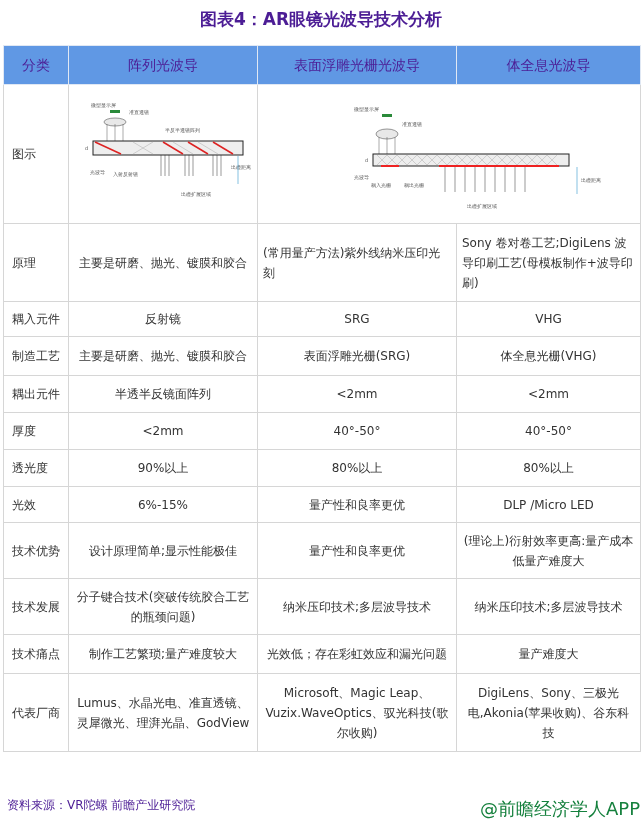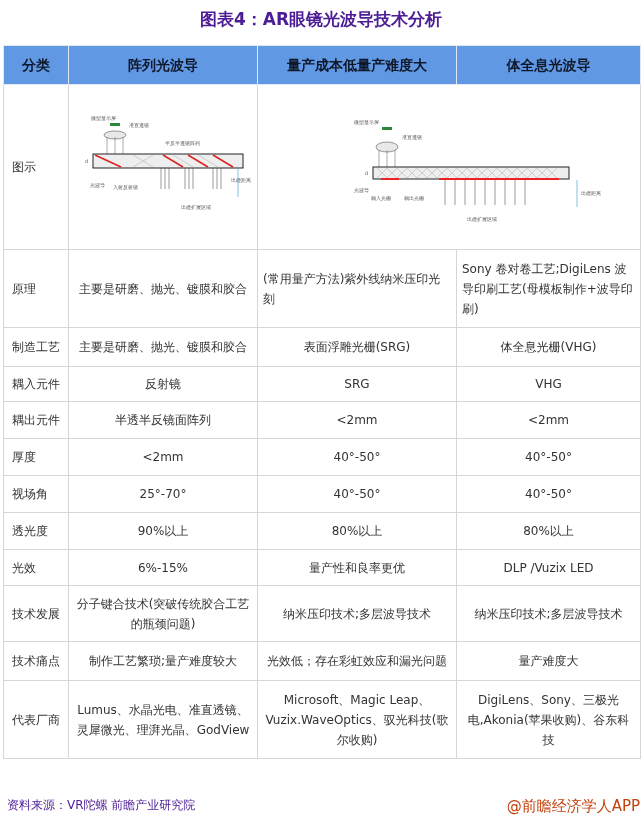--- a/index.html
+++ b/index.html
@@ -12,55 +12,55 @@
   table.main {
     position: absolute; left: 3px; top: 45px; width: 637px;
     border-collapse: collapse; table-layout: fixed;
   }
   table.main td, table.main th {
     border: 1px solid #d6d6d6; font-size: 12px; line-height: 20px;
     text-align: center; vertical-align: middle; padding: 0 5px; color: #333;
     font-weight: normal;
   }
   table.main th {
-    background: #6098e4; color: #0f172a; font-size: 14px; font-weight: bold; height: 39px;
+    background: #6098e4; color: #4c1d95; font-size: 14px; font-weight: normal; height: 39px;
     border-color: #e0e8f4;
   }
   table.main td.label { text-align: left; padding-left: 8px; }
   table.main td.left { text-align: left; }
   .diagram { display: block; margin: 0 auto; }
   .footer-left {
     position: absolute; left: 7px; top: 797px; font-size: 12px; color: #4c1d95;
   }
   .footer-right {
-    position: absolute; right: 2px; top: 797px; font-size: 15px; color: #c2410c;
+    position: absolute; right: 2px; top: 797px; font-size: 18px; color: #15803d;
   }
 </style>
 </head>
 <body>
 
 <div class="title">图表4：AR眼镜光波导技术分析</div>
 
 <table class="main">
   <colgroup>
     <col style="width:65px">
     <col style="width:189px">
     <col style="width:199px">
     <col style="width:184px">
   </colgroup>
   <thead>
     <tr>
       <th>分类</th>
       <th>阵列光波导</th>
-      <th>量产成本低量产难度大</th>
+      <th>表面浮雕光栅光波导</th>
       <th>体全息光波导</th>
     </tr>
   </thead>
   <tbody>
-    <tr style="height:165px">
+    <tr style="height:139px">
       <td class="label">图示</td>
       <td style="padding:0">
         <svg class="diagram" width="180" height="120" viewBox="0 0 180 120">
           <text x="18" y="13" font-size="5" fill="#555">微型显示屏</text>
           <rect x="37" y="16" width="10" height="3" fill="#2a8a3a"></rect>
           <ellipse cx="42" cy="28" rx="11" ry="4" fill="#e8e8e8" stroke="#555" stroke-width="0.6"></ellipse>
           <line x1="34" y1="30" x2="34" y2="47" stroke="#555" stroke-width="0.5"></line>
           <line x1="42" y1="30" x2="42" y2="47" stroke="#555" stroke-width="0.5"></line>
           <line x1="50" y1="30" x2="50" y2="47" stroke="#555" stroke-width="0.5"></line>
           <text x="56" y="20" font-size="5" fill="#555">准直透镜</text>
@@ -129,61 +129,61 @@
           <text x="208" y="114" font-size="5" fill="#555">出瞳扩展区域</text>
         </svg>
       </td>
     </tr>
     <tr style="height:78px">
       <td class="label">原理</td>
       <td>主要是研磨、抛光、镀膜和胶合</td>
       <td class="left">(常用量产方法)紫外线纳米压印光刻</td>
       <td class="left">Sony 卷对卷工艺;DigiLens 波导印刷工艺(母模板制作+波导印刷)</td>
     </tr>
+    <tr style="height:35px">
+      <td class="label">耦入元件</td>
+      <td>反射镜</td>
+      <td>SRG</td>
+      <td>VHG</td>
+    </tr>
     <tr style="height:39px">
       <td class="label">制造工艺</td>
       <td>主要是研磨、抛光、镀膜和胶合</td>
       <td>表面浮雕光栅(SRG)</td>
       <td>体全息光栅(VHG)</td>
     </tr>
-    <tr style="height:35px">
-      <td class="label">耦入元件</td>
-      <td>反射镜</td>
-      <td>SRG</td>
-      <td>VHG</td>
-    </tr>
     <tr style="height:37px">
       <td class="label">耦出元件</td>
       <td>半透半反镜面阵列</td>
       <td>&lt;2mm</td>
       <td>&lt;2mm</td>
     </tr>
     <tr style="height:37px">
       <td class="label">厚度</td>
       <td>&lt;2mm</td>
       <td>40°-50°</td>
       <td>40°-50°</td>
     </tr>
     <tr style="height:37px">
-      <td class="label">视场角</td>
-      <td>25°-70°</td>
-      <td>40°-50°</td>
-      <td>40°-50°</td>
-    </tr>
-    <tr style="height:37px">
       <td class="label">透光度</td>
       <td>90%以上</td>
       <td>80%以上</td>
       <td>80%以上</td>
     </tr>
     <tr style="height:36px">
       <td class="label">光效</td>
       <td>6%-15%</td>
       <td>量产性和良率更优</td>
-      <td>DLP /Vuzix LED</td>
+      <td>DLP /Micro LED</td>
+    </tr>
+    <tr style="height:56px">
+      <td class="label">技术优势</td>
+      <td>设计原理简单;显示性能极佳</td>
+      <td>量产性和良率更优</td>
+      <td>(理论上)衍射效率更高:量产成本低量产难度大</td>
     </tr>
     <tr style="height:56px">
       <td class="label">技术发展</td>
       <td>分子键合技术(突破传统胶合工艺的瓶颈问题)</td>
       <td>纳米压印技术;多层波导技术</td>
       <td>纳米压印技术;多层波导技术</td>
     </tr>
     <tr style="height:39px">
       <td class="label">技术痛点</td>
       <td>制作工艺繁琐;量产难度较大</td>

